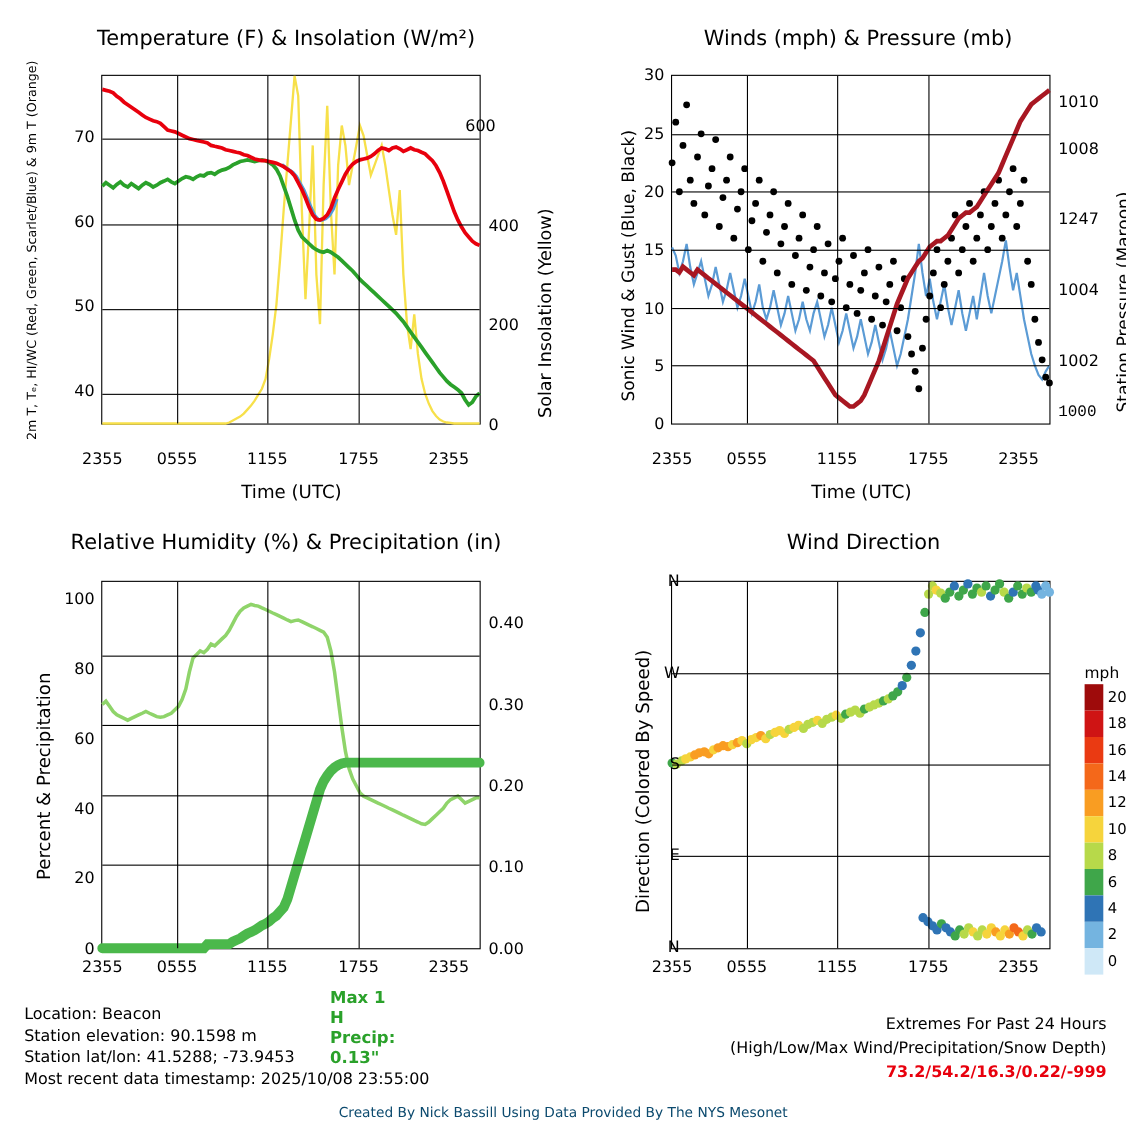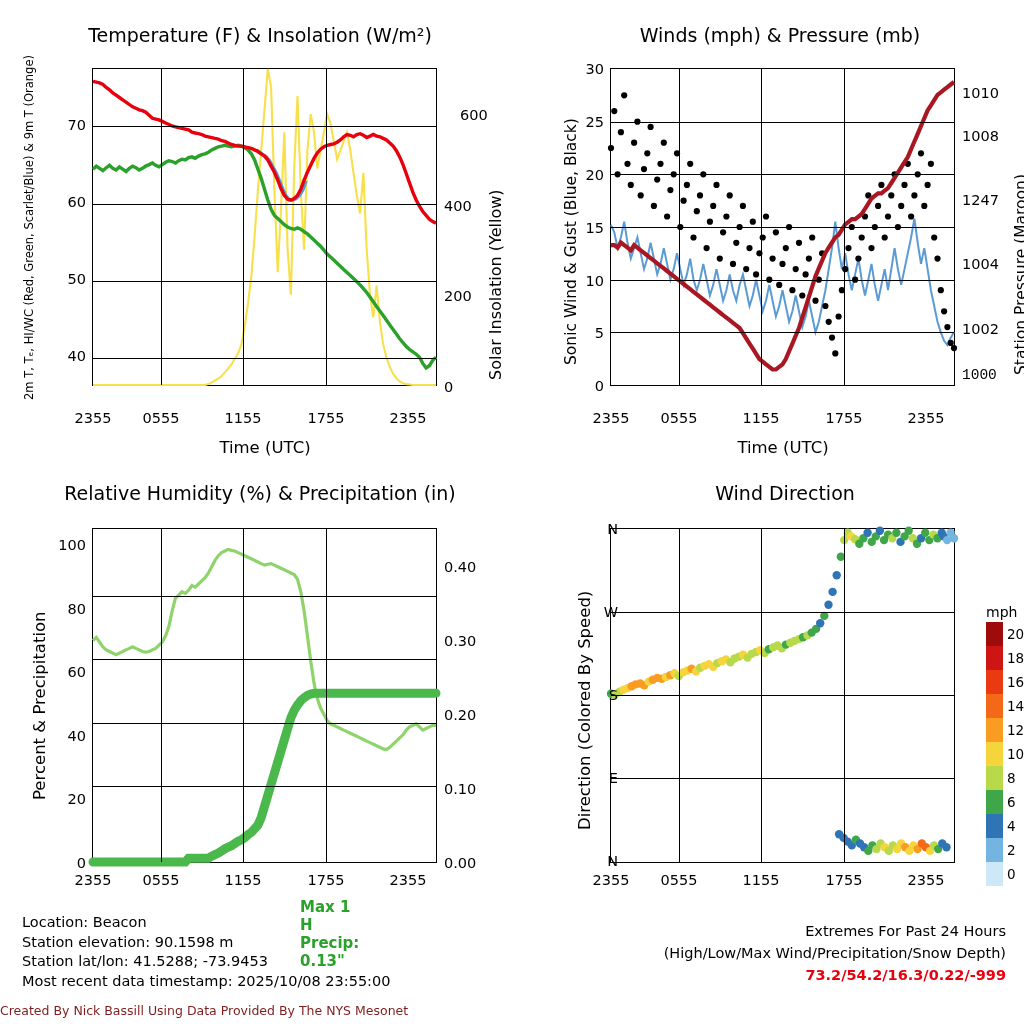--- a/index.html
+++ b/index.html
@@ -15,21 +15,21 @@
   .tick-yl{position:absolute;font-size:14.5px;text-align:right;width:48px;}
   .tick-yr{position:absolute;font-size:14.5px;text-align:left;width:60px;}
   .xlabel{position:absolute;font-size:16.5px;text-align:center;}
   .ylabel-left{position:absolute;transform-origin:0 0;transform:rotate(-90deg);white-space:nowrap;}
   .ylabel-right{position:absolute;transform-origin:0 0;transform:rotate(-90deg);white-space:nowrap;}
 
   svg{display:block;overflow:visible;}
 
   .footL{position:absolute;left:22px;top:913px;font-size:14.5px;line-height:19.5px;}
   .footR{position:absolute;right:18px;top:920px;font-size:14.5px;line-height:22px;text-align:right;}
-  .credit{position:absolute;left:0;right:0;top:1003px;font-size:12.5px;color:#7f1d1d;}
+  .credit{position:absolute;left:0;right:0;top:1003px;text-align:center;font-size:12.5px;color:#0c4a6e;}
   .precipnote{position:absolute;left:300px;top:898px;font-size:15px;font-weight:bold;color:#2aa12a;}
   .extremes-vals{color:#e8000d;font-weight:bold;}
   .legend-title{position:absolute;font-size:14px;}
   .legend-lbl{position:absolute;font-size:13.5px;}
   .lgbox{position:absolute;width:17px;}
 </style>
 </head>
 <body>
 
 <div class="page">
@@ -66,21 +66,21 @@
     </div>
 
     <div class="tick-yl" style="left:38px;top:348px;">40</div>
     <div class="tick-yl" style="left:38px;top:271px;">50</div>
     <div class="tick-yl" style="left:38px;top:194px;">60</div>
     <div class="tick-yl" style="left:38px;top:117px;">70</div>
 
     <div class="tick-yr" style="left:444px;top:379px;">0</div>
     <div class="tick-yr" style="left:444px;top:288px;">200</div>
     <div class="tick-yr" style="left:444px;top:198px;">400</div>
-    <div class="tick-yr" style="left:460px;top:107px;">600</div>
+    <div class="tick-yr" style="left:423px;top:107px;">600</div>
 
     <div class="tick-x" style="left:63px;top:410px;">2355</div>
     <div class="tick-x" style="left:131px;top:410px;">0555</div>
     <div class="tick-x" style="left:213px;top:410px;">1155</div>
     <div class="tick-x" style="left:296px;top:410px;">1755</div>
     <div class="tick-x" style="left:378px;top:410px;">2355</div>
 
     <div class="xlabel" style="left:175px;top:438px;width:180px;">Time (UTC)</div>
   </div>
 

